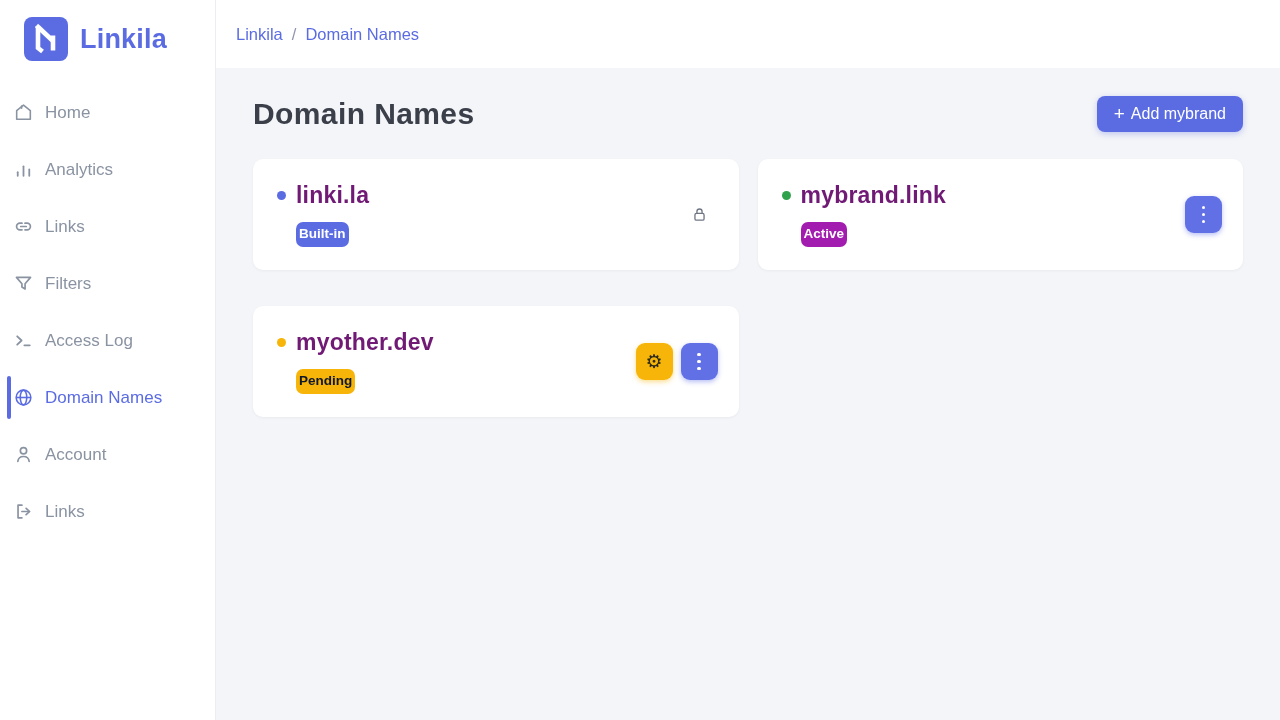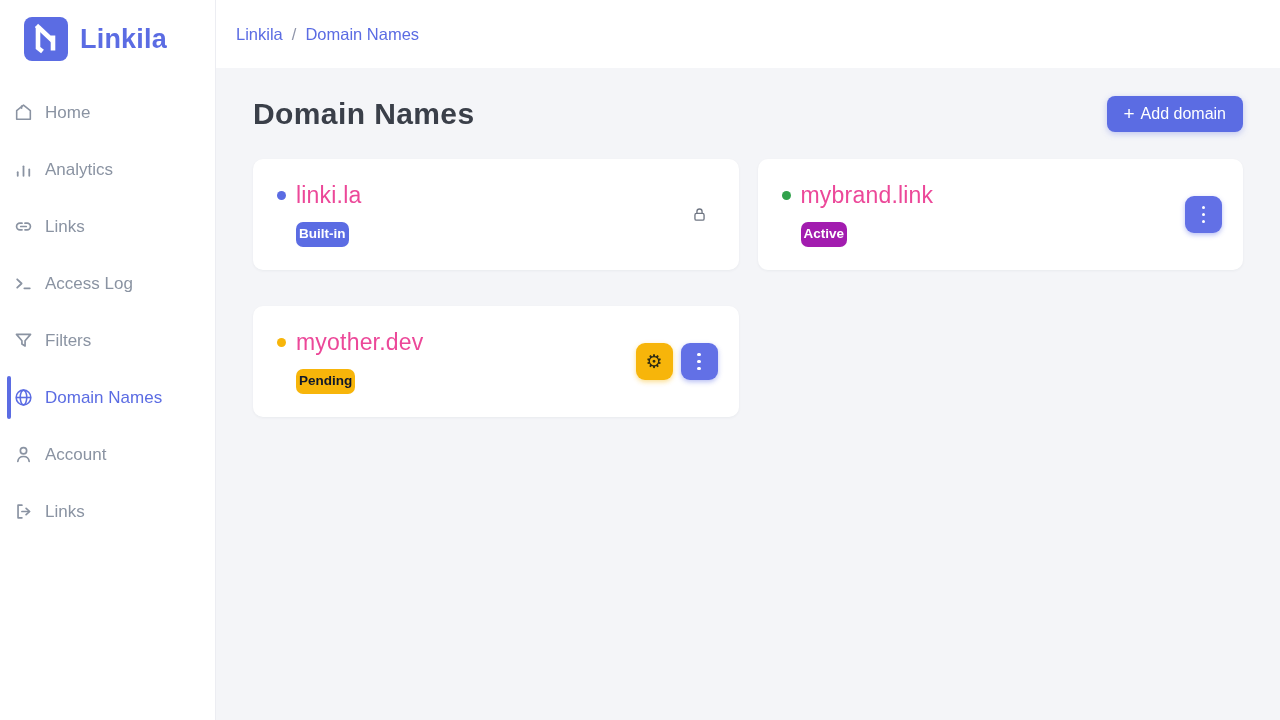--- a/index.html
+++ b/index.html
@@ -65,21 +65,21 @@
     padding:0 21px 0 24px;
     display:flex; align-items:center; justify-content:space-between;
     box-shadow:0 1px 3px rgba(25,30,50,.05);
   }
   .card-left { display:flex; flex-direction:column; gap:13px; }
   .domain-row { display:flex; align-items:center; gap:10px; }
   .dot { width:9px; height:9px; border-radius:50%; }
   .dot.builtin { background:#5B6CE3; }
   .dot.active  { background:#31A24C; }
   .dot.pending { background:#F7B50A; }
-  .domain-name { font-size:23px; color:#ec4899; font-weight:400; letter-spacing:.2px; }
+  .domain-name { font-size:23px; color:#701a75; font-weight:700; letter-spacing:.2px; }
   .badge {
     margin-left:19px; width:fit-content;
     font-size:13.5px; font-weight:700;
     padding:4px 3px; border-radius:7px; line-height:1.25;
   }
   .badge.builtin { background:#5B6CE3; color:#fff; }
   .badge.active  { background:#a21caf; color:#fff;text-align:right; }
   .badge.pending { background:#F7B50A; color:#0f172a; }
 
   .card-actions { display:flex; align-items:center; gap:8px; }
@@ -137,35 +137,35 @@
             <path d="M8.6 6.8 H6.6 a3.2 3.2 0 0 0 0 6.4 H8.6"></path>
             <path d="M11.4 6.8 h2 a3.2 3.2 0 0 1 0 6.4 h-2"></path>
             <path d="M7.4 10 h5.2"></path>
           </svg>
         </span>
     <span class="nav-label">Links</span>
   </div>
 
   <div class="nav-item">
     <span class="nav-icon">
+          <svg viewBox="0 0 20 20" fill="none" stroke="currentColor" stroke-width="1.6" stroke-linejoin="round">
+            <path d="M3.3 4.2 h13.4 l-5.2 6 v5 l-3 -1.9 v-3.1 Z"></path>
+          </svg>
+        </span>
+    <span class="nav-label">Filters</span>
+  </div>
+
+  <div class="nav-item">
+    <span class="nav-icon">
           <svg viewBox="0 0 20 20" fill="none" stroke="currentColor" stroke-width="1.7" stroke-linecap="round" stroke-linejoin="round">
             <path d="M4 6 l4.2 4 L4 14"></path>
             <path d="M10.8 14.6 h5.2"></path>
           </svg>
         </span>
     <span class="nav-label">Access Log</span>
-  </div>
-
-  <div class="nav-item">
-    <span class="nav-icon">
-          <svg viewBox="0 0 20 20" fill="none" stroke="currentColor" stroke-width="1.6" stroke-linejoin="round">
-            <path d="M3.3 4.2 h13.4 l-5.2 6 v5 l-3 -1.9 v-3.1 Z"></path>
-          </svg>
-        </span>
-    <span class="nav-label">Filters</span>
   </div>
 
   <div class="nav-item active">
     <span class="nav-icon">
           <svg viewBox="0 0 20 20" fill="none" stroke="currentColor" stroke-width="1.5">
             <circle cx="10" cy="10" r="7"></circle>
             <ellipse cx="10" cy="10" rx="3.1" ry="7"></ellipse>
             <path d="M3 10 h14"></path>
           </svg>
         </span>
@@ -202,21 +202,21 @@
       <span class="crumb-sep">/</span>
       <span class="crumb">Domain Names</span>
     </div>
   </header>
 
   <section class="content">
     <div class="page-head">
       <h1 class="page-title" style="margin:0">Domain Names</h1>
       <button class="add-btn">
         <span class="plus-glyph">+</span>
-        <span>Add domain</span>
+        <span>Add mybrand</span>
       </button>
     </div>
 
     <div class="cards" id="cards">
   <div class="card">
     <div class="card-left">
       <div class="domain-row">
         <span class="dot builtin"></span>
         <span class="domain-name">linki.la</span>
       </div>

